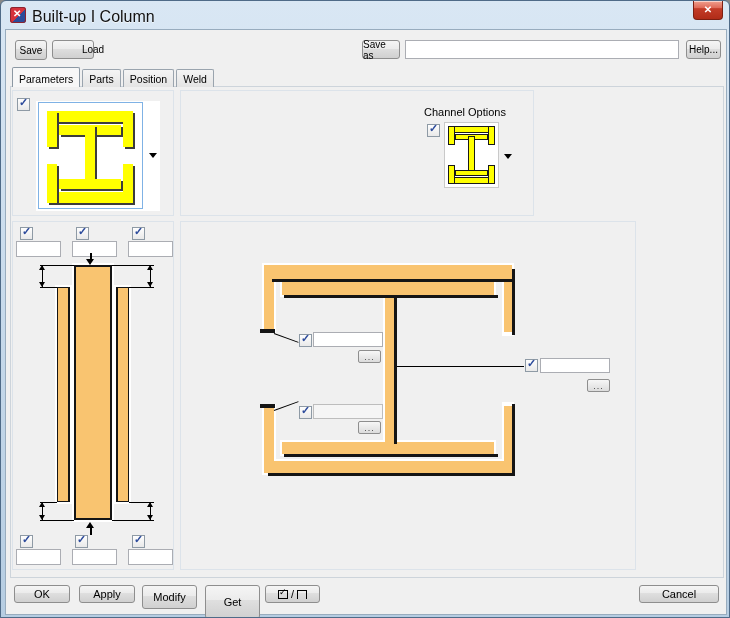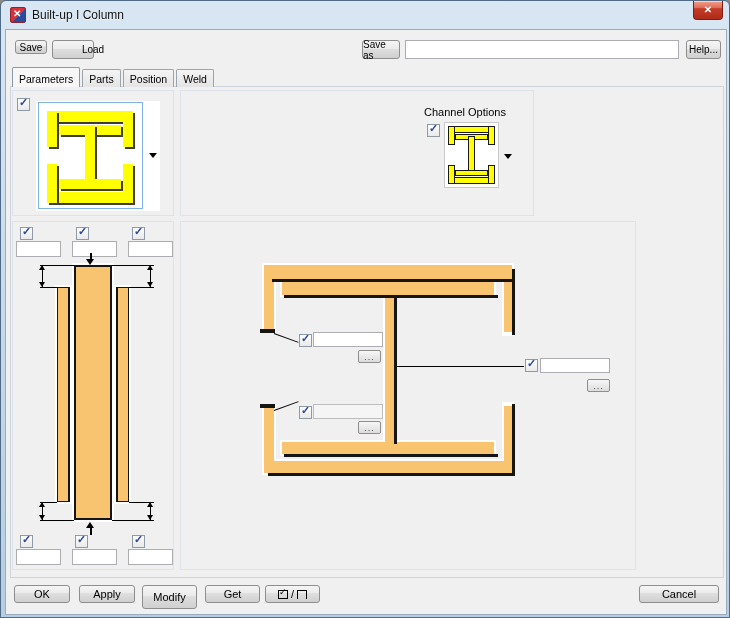--- a/index.html
+++ b/index.html
@@ -2,21 +2,21 @@
 <html><head>
 <meta charset="utf-8">
 <style>
   html,body{margin:0;padding:0;background:#888;font-family:"Liberation Sans", sans-serif;}
   .window{position:relative;width:730px;height:618px;box-sizing:border-box;
     background:linear-gradient(#D9E7F4,#B6CDE2);border:1px solid #4F6B88;border-radius:6px 6px 0 0;overflow:hidden;}
   .titlebar{position:absolute;left:0;top:0;right:0;height:28px;}
   .app-icon{position:absolute;left:9px;top:6px;width:16px;height:16px;border-radius:3px;
     background:linear-gradient(135deg,#D6323C 55%,#2B4C9B 55%);box-shadow:0 0 0 1px #8B2430 inset;}
   .app-icon:after{content:"✕";position:absolute;left:3px;top:1px;color:#fff;font-size:10px;font-weight:bold;}
-  .title-text{position:absolute;left:31px;top:7px;font-size:12px;color:#111;text-shadow:0 1px 1px rgba(255,255,255,.8);}
+  .title-text{position:absolute;left:31px;top:7px;font-size:16px;color:#111;text-shadow:0 1px 1px rgba(255,255,255,.8);}
   .close-btn{position:absolute;right:6px;top:0;width:30px;height:19px;box-sizing:border-box;
     background:linear-gradient(#F0A08E,#DE6755 40%,#C33C28 42%,#B02C18);border:1px solid #7C1F12;border-top:none;
     border-radius:0 0 4px 4px;color:#fff;font-size:10px;font-weight:bold;text-align:center;line-height:17px;
     box-shadow:inset 0 1px 0 rgba(255,255,255,.55);cursor:default;}
   .client{position:absolute;left:4px;top:28px;width:722px;height:586px;box-sizing:border-box;
     background:#F0F0F0;border:1px solid #98ACBE;}
   .btn{position:absolute;box-sizing:border-box;display:flex;align-items:center;justify-content:center;
     background:linear-gradient(#F5F5F5,#EBEBEB 45%,#DFDFDF 45%,#D0D0D0);border:1px solid #8E8E8E;
     border-radius:3px;font-size:11px;color:#000;}
   .btn.small{font-size:10px;}
@@ -59,21 +59,21 @@
 
 <div class="window">
   <div class="titlebar">
     <div class="app-icon"></div>
     <div class="title-text">Built-up I Column</div>
     <div class="close-btn">✕</div>
   </div>
 
   <div class="client">
 
-    <div class="btn small" style="left:9px;top:10px;width:32px;height:14px;">Save</div>
+    <div class="btn small" style="left:9px;top:10px;width:32px;height:20px;">Save</div>
     <div class="btn small" style="left:46px;top:10px;width:32px;height:19px;padding-left:40px;">Load</div>
     <div class="btn small" style="left:356px;top:10px;width:38px;height:19px;">Save as</div>
     <input class="fld" style="left: 399px; top: 10px; width: 274px; height: 19px;" value="">
     <div class="btn small" style="left:680px;top:10px;width:35px;height:19px;">Help...</div>
 
     <div class="tabs">
       <div class="tab active">Parameters</div>
       <div class="tab">Parts</div>
       <div class="tab">Position</div>
       <div class="tab">Weld</div>
@@ -233,21 +233,21 @@
         <span class="ck">✓</span>
       </div>
     <input class="fld" style="left: 534px; top: 328px; width: 70px; height: 15px;" value="">
     <div class="dots" style="left:581px;top:349px;width:23px;height:13px;">
         <span>...</span>
       </div>
 
     <div class="btn" style="left:8px;top:555px;width:56px;height:18px;">OK</div>
     <div class="btn" style="left:73px;top:555px;width:56px;height:18px;">Apply</div>
     <div class="btn" style="left:136px;top:555px;width:55px;height:24px;">Modify</div>
-    <div class="btn" style="left:199px;top:555px;width:55px;height:18px;">Get</div>
+    <div class="btn" style="left:199px;top:555px;width:55px;height:34px;">Get</div>
     <div class="btn" style="left:259px;top:555px;width:55px;height:18px;">
       <span class="tbox">
           <span class="mck">✓</span>
         </span>
       <span style="margin:0 2px;">/</span>
       <span class="tbox empty"></span>
     </div>
     <div class="btn" style="left:633px;top:555px;width:80px;height:18px;">Cancel</div>
   </div>
 </div>

